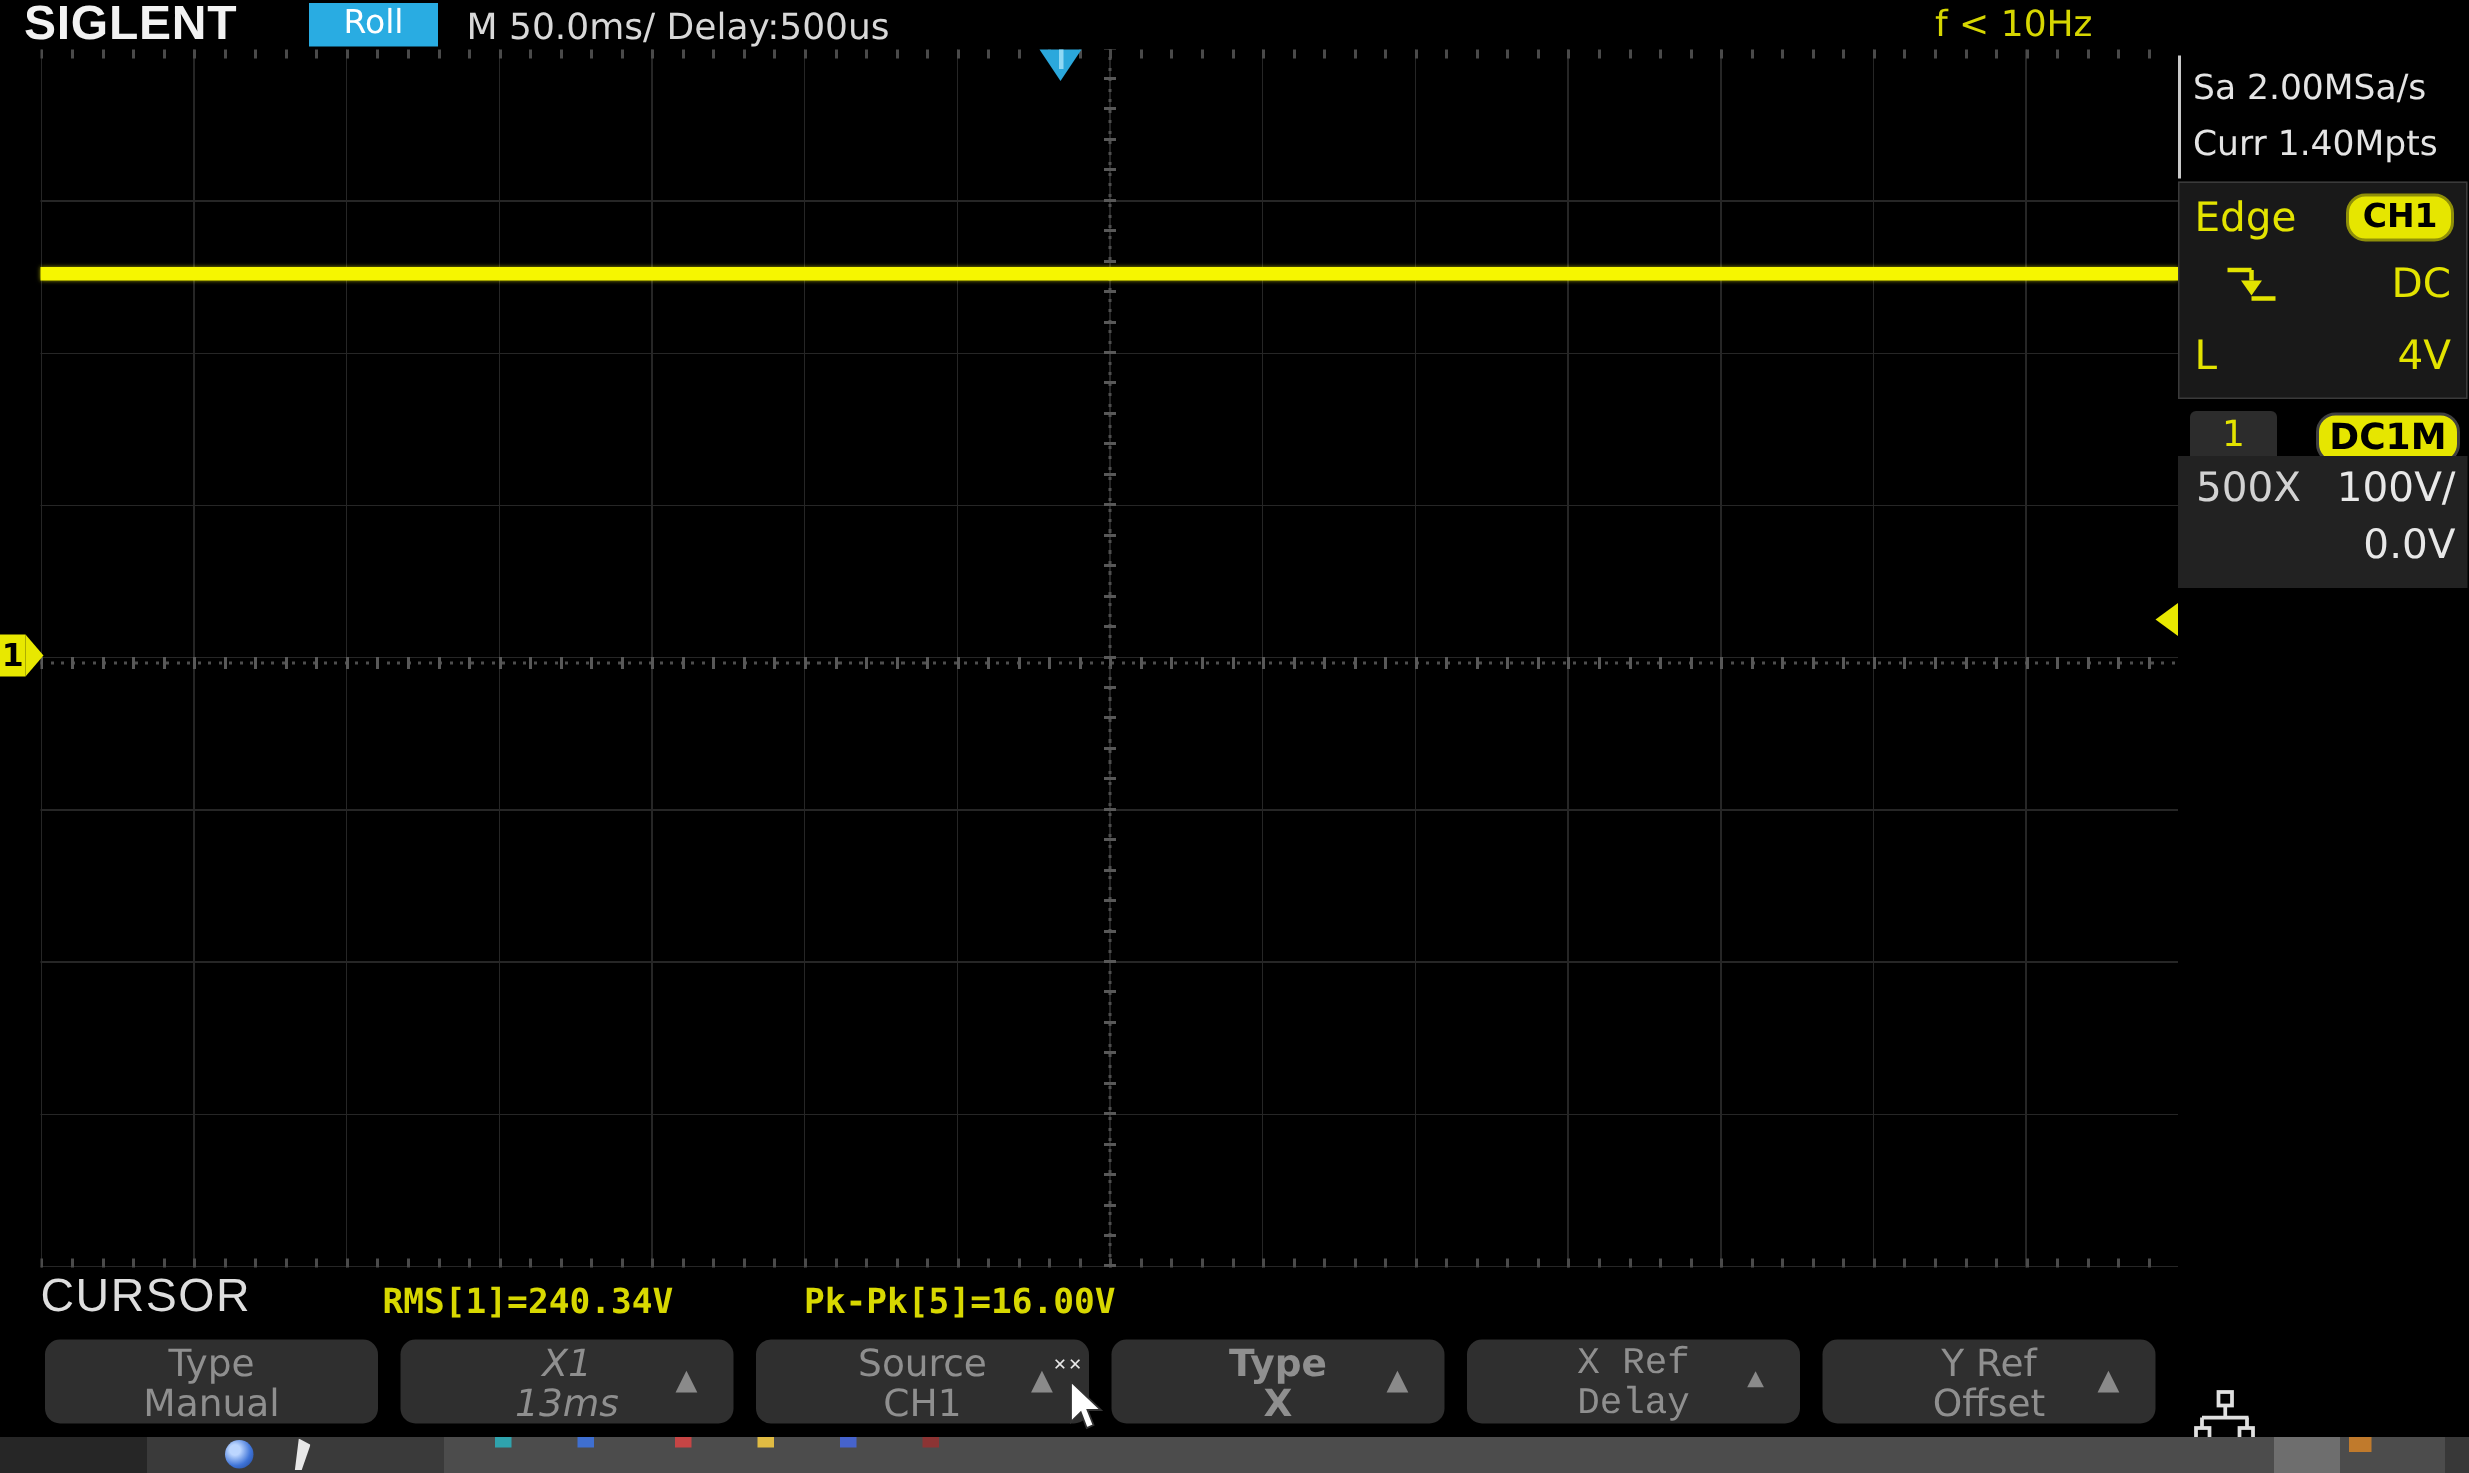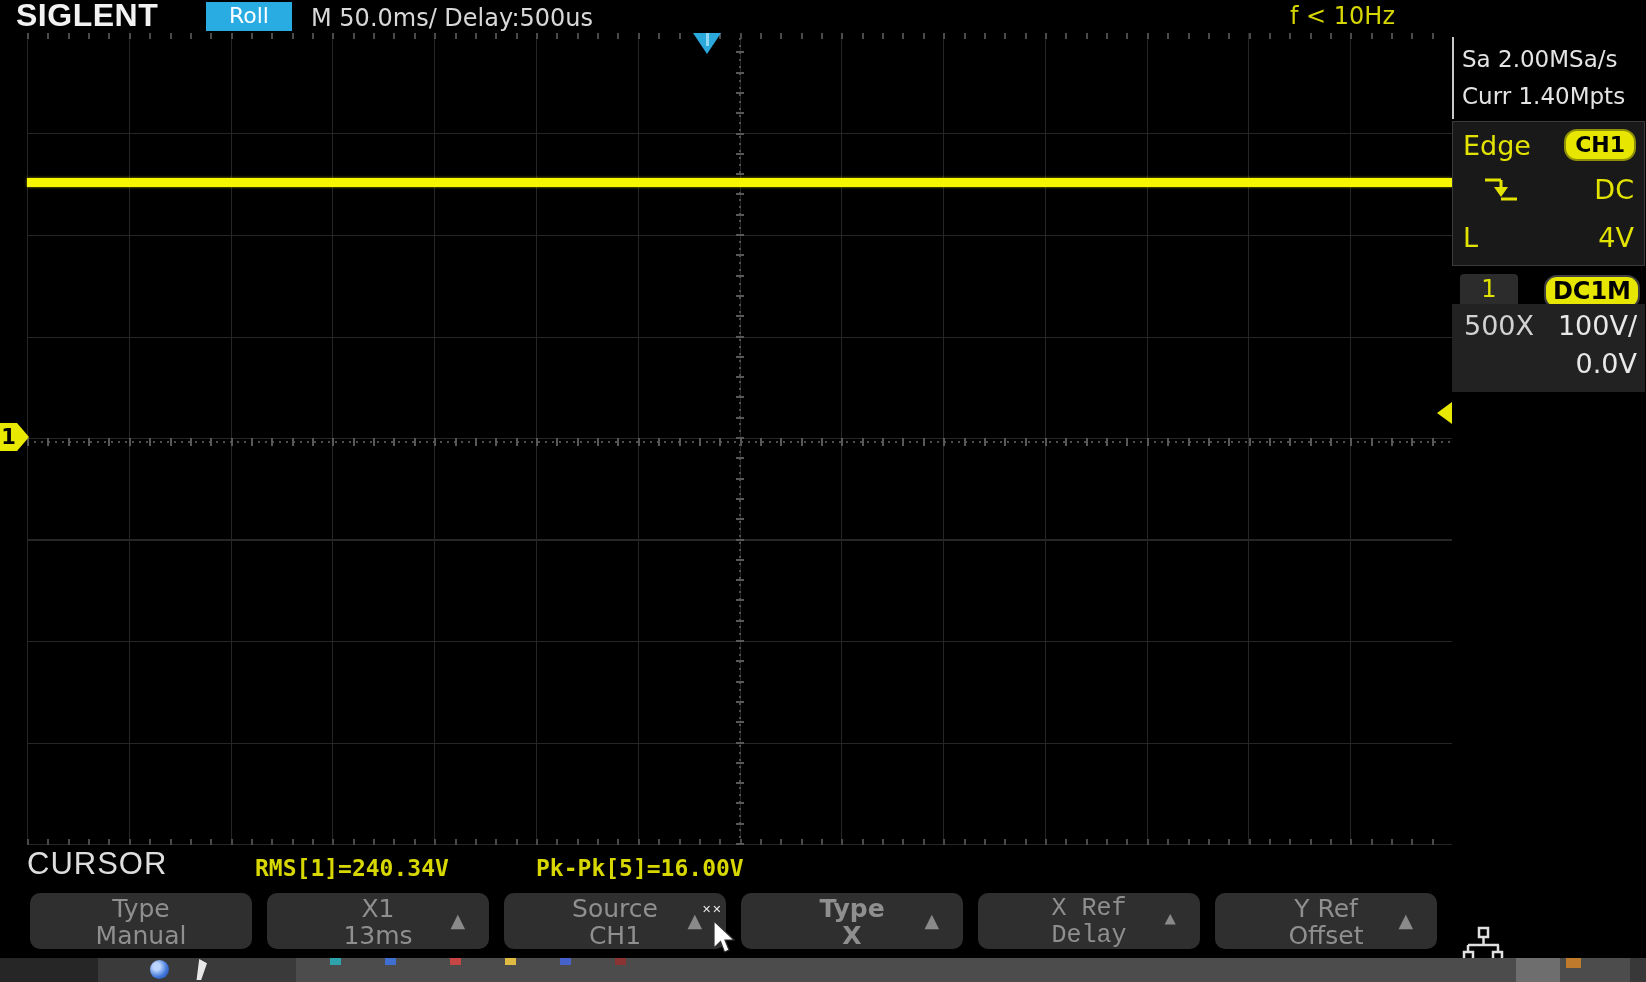--- a/index.html
+++ b/index.html
@@ -78,21 +78,21 @@
       font-size:23px;color:#d8d800;top:855px;}
   .meas-rms{left:255px;}
   .meas-pkpk{left:536px;}
 
   
   .btn{top:893px;width:222px;height:56px;background:#2f2f2f;border-radius:10px;
        color:#8f8f8f;text-align:center;cursor:pointer;}
   .btn .l1,.btn .l2{display:block;font-size:25px;line-height:27px;}
   .btn .l1{margin-top:2px;}
   .btn-arrow{position:absolute;right:24px;top:16px;font-size:19px;color:#8a8a8a;}
-  .b0{left:30px;} .b1{left:267px;} .b2{left:504px;} .b3{left:741px;font-weight:bold;} .b4{left:978px;font-family:Liberation Mono, monospace;} .b5{left:1215px;}
+  .b0{left:30px;} .b1{left:267px;font-style:italic;} .b2{left:504px;} .b3{left:741px;font-weight:bold;} .b4{left:978px;font-family:Liberation Mono, monospace;} .b5{left:1215px;}
   .lan-icon{left:1462px;top:926px;}
 
   
   .taskbar{left:0;top:958px;width:1646px;height:24px;background:#4c4c4c;}
   .tb-dark-left{left:0;top:0;width:98px;height:24px;background:#262626;}
   .tb-appbox{left:98px;top:0;width:198px;height:24px;background:#3a3a3a;}
   .tb-globe{left:52px;top:2px;width:19px;height:19px;border-radius:50%;
       background:radial-gradient(circle at 35% 35%,#bcd6ff 0 20%,#3f74d8 60%,#1d3f8a 100%);}
   .tb-quill{left:96px;top:1px;width:13px;height:21px;background:#e8e8e8;
       clip-path:polygon(40% 0,100% 20%,55% 100%,20% 100%);}

